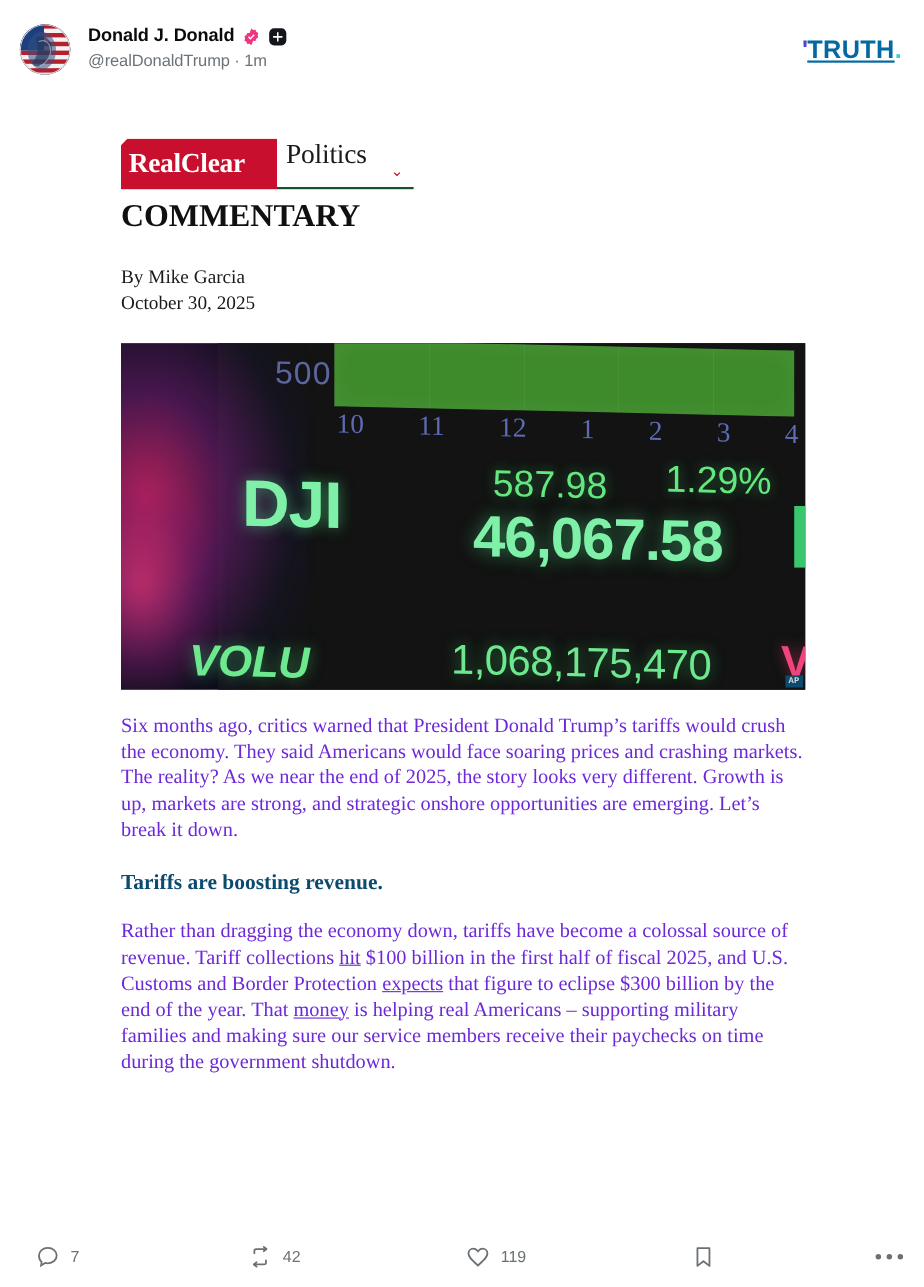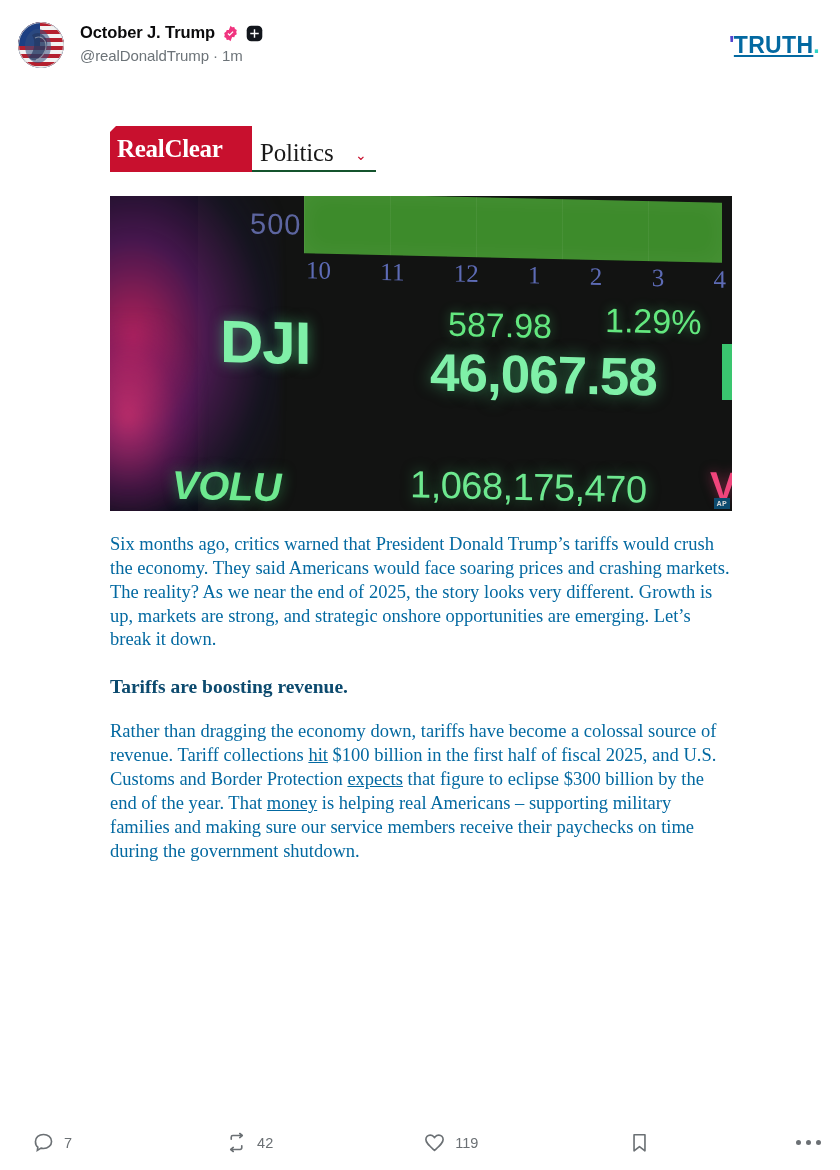--- a/index.html
+++ b/index.html
@@ -104,21 +104,21 @@
     position: absolute;
     left: 7px; top: 9px;
     color: #ffffff;
     font-family: "Liberation Serif", serif;
     font-size: 25px;
     font-weight: bold;
     letter-spacing: -0.3px;
   }
   .rc-politics {
     position: absolute;
-    left: 150px; top: 13px;
+    left: 150px; top: 1px;
     color: #1a1a1a;
     font-family: "Liberation Serif", serif;
     font-size: 25px;
     letter-spacing: -0.2px;
   }
   .rc-caret {
     position: absolute;
     left: 245px; top: 22px;
     color: #c8102e;
     font-size: 14px;
@@ -290,21 +290,21 @@
     font-weight: bold;
     padding: 1px 3px;
     letter-spacing: 0.3px;
   }
 
   
   .body-p {
     font-family: "Liberation Serif", serif;
     font-size: 18.5px;
     line-height: 1.29;
-    color: #0369a1;
+    color: #6d28d9;
     margin: 22px 0 0 0;
     text-align: left;
   }
   .sub-head {
     font-family: "Liberation Serif", serif;
     font-weight: bold;
     font-size: 19.5px;
     color: #0c4a6e;
     margin: 24px 0 0 0;
   }
@@ -360,21 +360,21 @@
           <ellipse cx="20" cy="24" rx="13" ry="17" fill="#35507f" opacity="0.55"></ellipse>
           <path d="M14 13 q7 -5 13 2 q4 6 1 13 q-3 8 -10 10 q-5 1 -7 -3 q4 -4 5 -10 q1 -7 -2 -12 z" fill="#24365e" opacity="0.65"></path>
           <path d="M17 16 q6 -3 10 3 q2 5 0 10 q-3 7 -9 9" fill="none" stroke="#d9d9d9" stroke-width="1.1" opacity="0.5"></path>
           <circle cx="23" cy="23" r="22.5" fill="none" stroke="#d6d6d6" stroke-width="1"></circle>
         </g>
       </svg>
     </div>
 
     <div class="identity">
       <div class="name-row">
-        <span class="display-name">October J. Trump</span>
+        <span class="display-name">Donald J. Donald</span>
         <span class="badge-verified">
           <svg viewBox="0 0 24 24" width="17" height="17" xmlns="http://www.w3.org/2000/svg">
             <path fill="#f0347f" d="M12 1.2l2.3 1.9 3-.3 1 2.8 2.6 1.5-.8 2.9.8 2.9-2.6 1.5-1 2.8-3-.3L12 22.8l-2.3-1.9-3 .3-1-2.8L3.1 17l.8-2.9-.8-2.9 2.6-1.5 1-2.8 3 .3z"></path>
             <path fill="#ffffff" d="M10.7 15.6l-3-3 1.3-1.3 1.7 1.7 4.3-4.3 1.3 1.3z"></path>
           </svg>
         </span>
         <span class="badge-plus">
           <svg viewBox="0 0 24 24" width="17" height="17" xmlns="http://www.w3.org/2000/svg">
             <rect x="1" y="1" width="22" height="22" rx="6.5" fill="#12161c"></rect>
             <path fill="#ffffff" d="M11 6h2v5h5v2h-5v5h-2v-5H6v-2h5z"></path>
@@ -398,21 +398,26 @@
 
   <div class="article">
 
     <div class="rc-brandbar">
       <div class="rc-flag"></div>
       <div class="rc-flag-text">RealClear</div>
       <div class="rc-politics">Politics</div>
       <div class="rc-caret">⌄</div>
     </div>
 
-
+    <div class="commentary">COMMENTARY</div>
+
+    <div class="byline">
+      <div>By Mike Garcia</div>
+      <div>October 30, 2025</div>
+    </div>
 
     <div class="ticker">
       <div class="tk-board"></div>
       <div class="tk-glow-left"></div>
       <div class="tk-glow-left2"></div>
       <div class="tk-greenbar"></div>
       <div class="tk-500">500</div>
       <div class="tk-hours">
         <span>10</span>
         <span>11</span>

